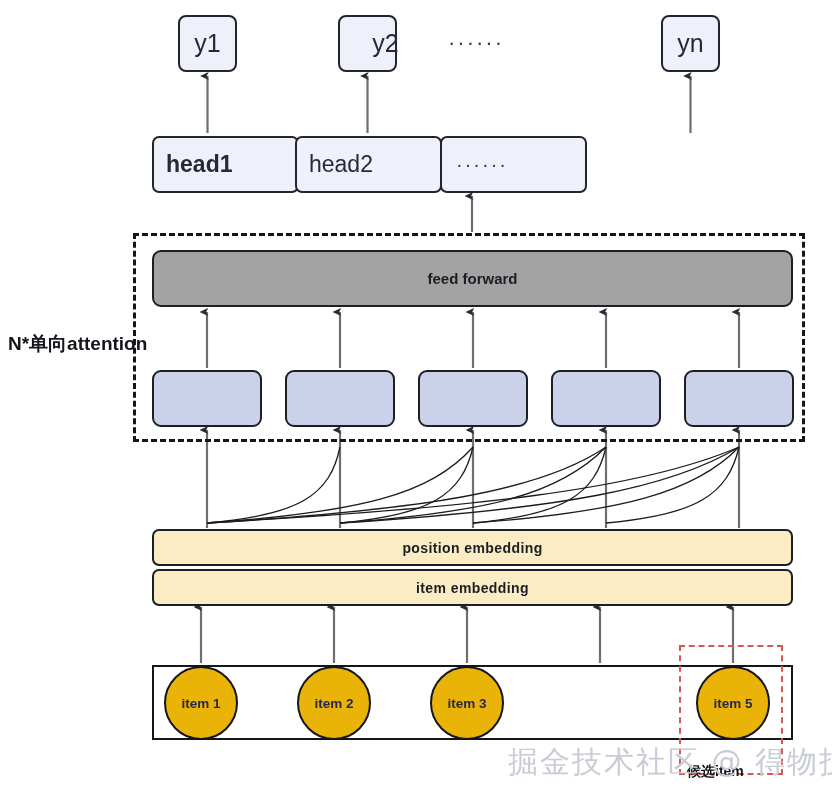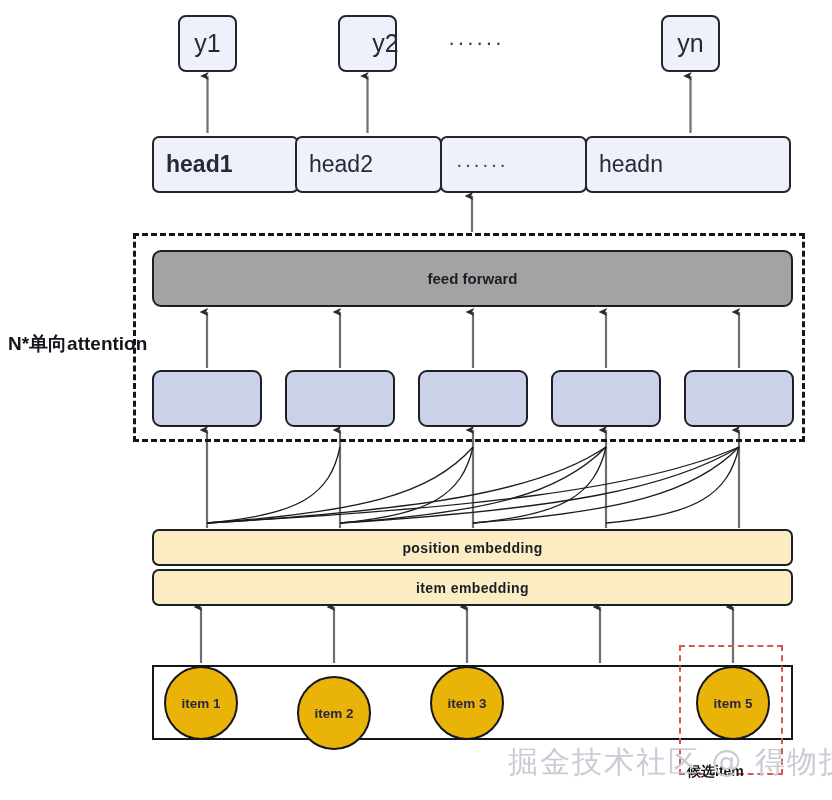--- a/index.html
+++ b/index.html
@@ -106,40 +106,39 @@
   </svg>
 
   <div class="node ybox" style="left:178px;top:15px;">y1</div>
   <div class="node ybox" style="left:338px;top:15px;padding-left:36px;">y2</div>
   <div class="node center ydots" style="left:440px;top:28px;width:72px;height:30px;">······</div>
   <div class="node ybox" style="left:661px;top:15px;">yn</div>
 
   <div class="node headcell first" style="left:152px;top:136px;width:147px;font-weight:bold;">head1</div>
   <div class="node headcell" style="left:297px;top:136px;width:147px;">head2</div>
   <div class="node headcell headdots" style="left:442px;top:136px;width:147px;">······</div>
-  <div class="node headcell" style="left:587px;top:136px;width:206px;">headn</div>
 
   <div class="dashbox" style="left:133px;top:233px;width:672px;height:209px;"></div>
   <div class="dashlabel" style="left:8px;top:331px;">N*单向attention</div>
 
   <div class="node ff" style="left:152px;top:250px;width:641px;">feed forward</div>
 
   <div class="node attn" style="left:152px;top:370px;"></div>
   <div class="node attn" style="left:285px;top:370px;"></div>
   <div class="node attn" style="left:418px;top:370px;"></div>
   <div class="node attn" style="left:551px;top:370px;"></div>
   <div class="node attn" style="left:684px;top:370px;"></div>
 
   <div class="node embed" style="left:152px;top:529px;width:641px;">position  embedding</div>
   <div class="node embed" style="left:152px;top:569px;width:641px;">item  embedding</div>
 
   <div class="itembar" style="position:absolute;left:152px;top:665px;width:641px;height:75px;"></div>
 
   <div class="node circ" style="left:164px;top:666px;">item 1</div>
-  <div class="node circ" style="left:297px;top:666px;margin-top:10px;">item 2</div>
+  <div class="node circ" style="left:297px;top:666px;">item 2</div>
   <div class="node circ" style="left:430px;top:666px;">item 3</div>
   <div class="node circ" style="left:696px;top:666px;">item 5</div>
 
   <div class="reddash" style="left:679px;top:645px;width:104px;height:130px;"></div>
   <div class="redlabel" style="left:687px;top:763px;">候选item</div>
 
   <div class="wm" style="left:508px;top:742px;">掘金技术社区 @ 得物技术</div>
 </div>
 
 </body></html>

